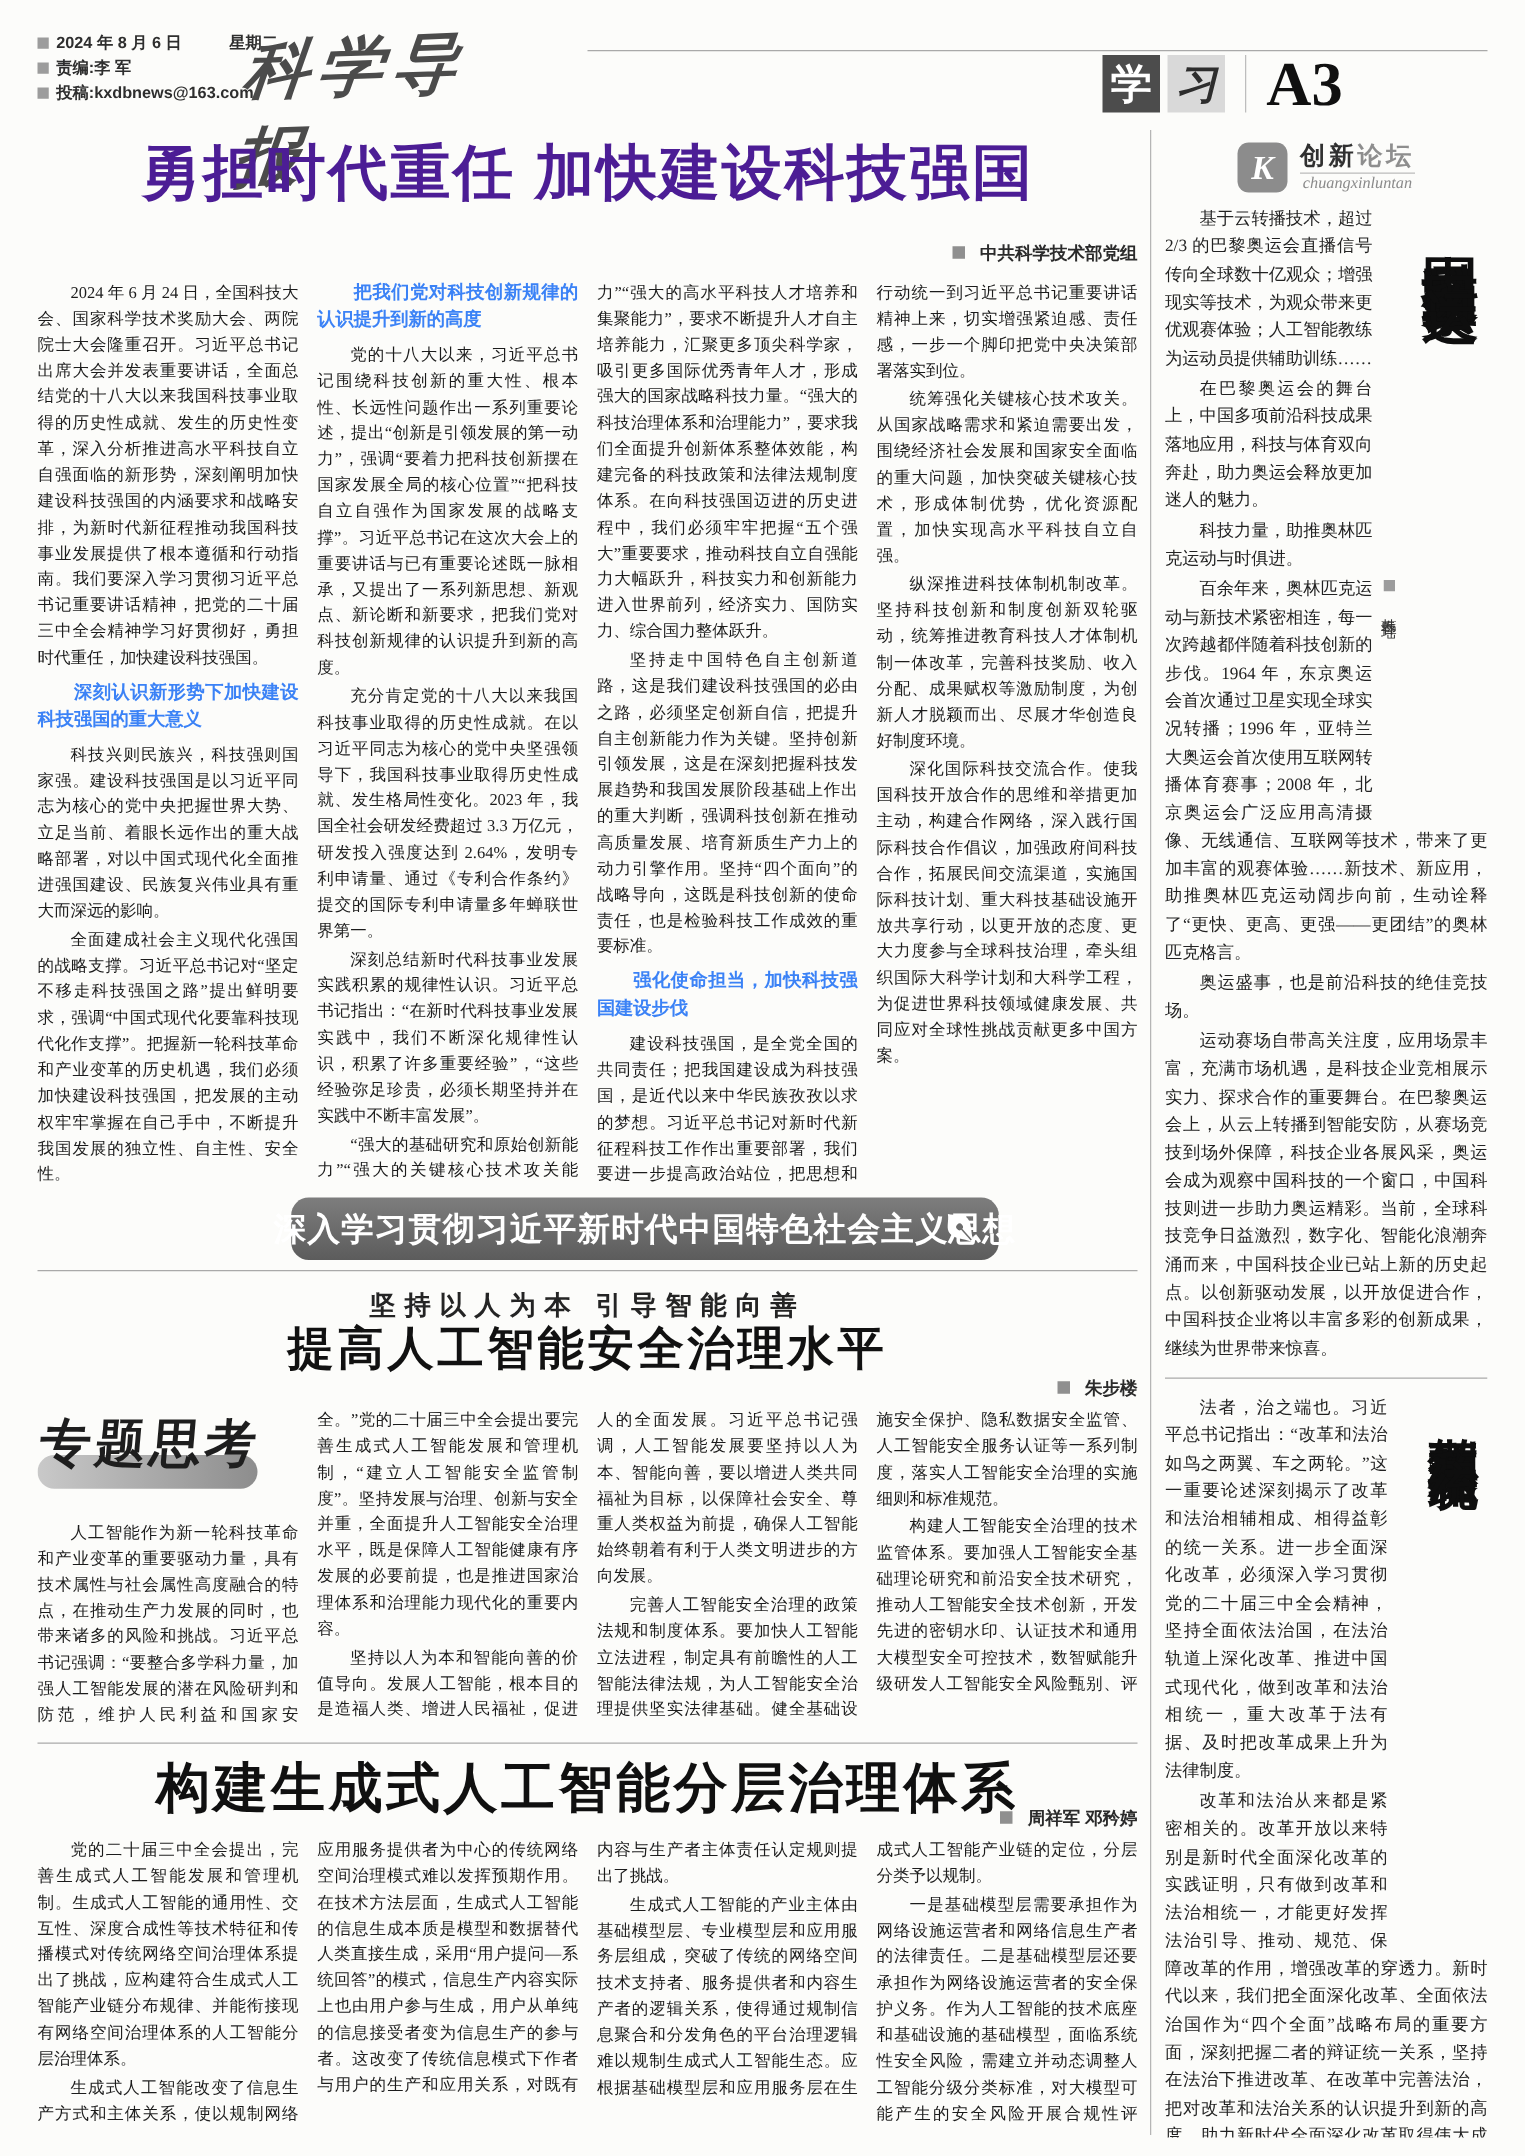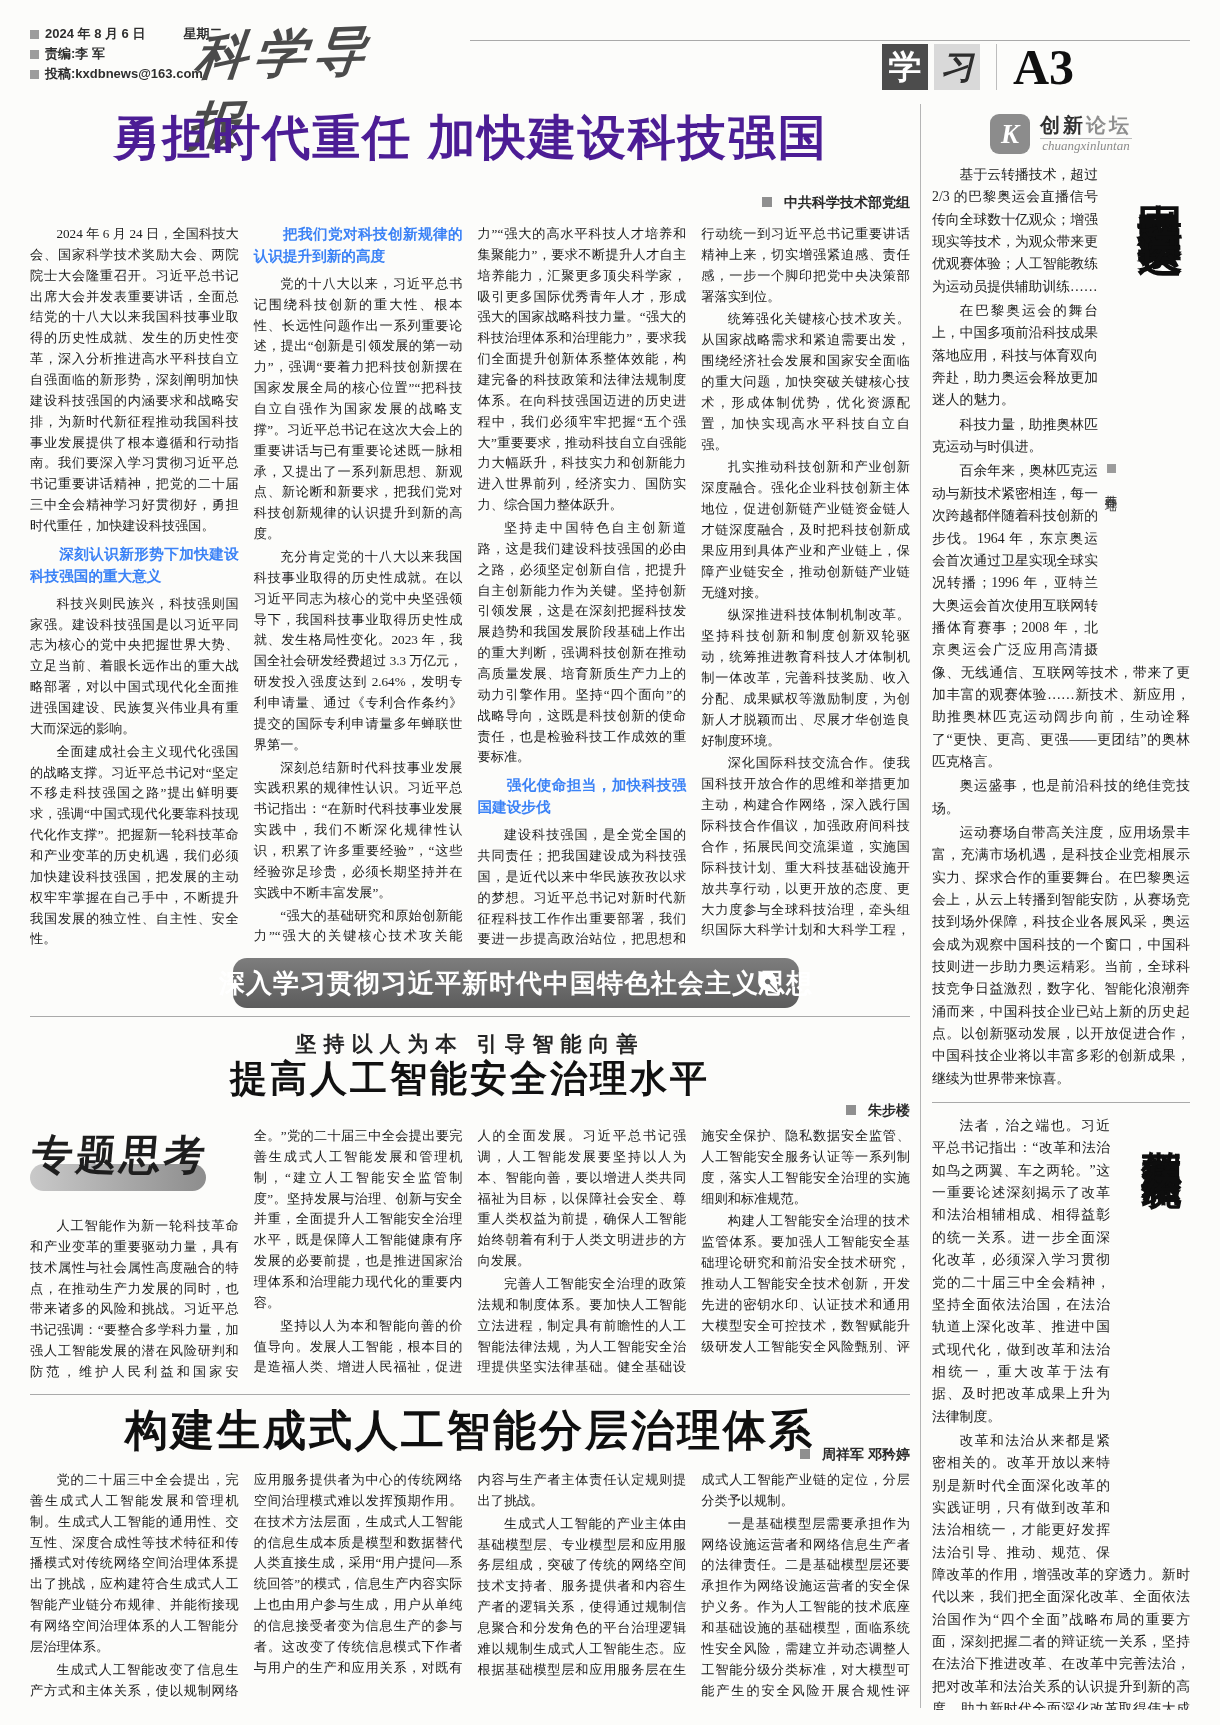--- a/index.html
+++ b/index.html
@@ -142,21 +142,20 @@
       <p>全面建成社会主义现代化强国的战略支撑。习近平总书记对“坚定不移走科技强国之路”提出鲜明要求，强调“中国式现代化要靠科技现代化作支撑”。把握新一轮科技革命和产业变革的历史机遇，我们必须加快建设科技强国，把发展的主动权牢牢掌握在自己手中，不断提升我国发展的独立性、自主性、安全性。</p>
       <h3 class="sub-head">把我们党对科技创新规律的认识提升到新的高度</h3>
       <p>党的十八大以来，习近平总书记围绕科技创新的重大性、根本性、长远性问题作出一系列重要论述，提出“创新是引领发展的第一动力”，强调“要着力把科技创新摆在国家发展全局的核心位置”“把科技自立自强作为国家发展的战略支撑”。习近平总书记在这次大会上的重要讲话与已有重要论述既一脉相承，又提出了一系列新思想、新观点、新论断和新要求，把我们党对科技创新规律的认识提升到新的高度。</p>
       <p>充分肯定党的十八大以来我国科技事业取得的历史性成就。在以习近平同志为核心的党中央坚强领导下，我国科技事业取得历史性成就、发生格局性变化。2023 年，我国全社会研发经费超过 3.3 万亿元，研发投入强度达到 2.64%，发明专利申请量、通过《专利合作条约》提交的国际专利申请量多年蝉联世界第一。</p>
       <p>深刻总结新时代科技事业发展实践积累的规律性认识。习近平总书记指出：“在新时代科技事业发展实践中，我们不断深化规律性认识，积累了许多重要经验”，“这些经验弥足珍贵，必须长期坚持并在实践中不断丰富发展”。</p>
       <p>“强大的基础研究和原始创新能力”“强大的关键核心技术攻关能力”“强大的高水平科技人才培养和集聚能力”，要求不断提升人才自主培养能力，汇聚更多顶尖科学家，吸引更多国际优秀青年人才，形成强大的国家战略科技力量。“强大的科技治理体系和治理能力”，要求我们全面提升创新体系整体效能，构建完备的科技政策和法律法规制度体系。在向科技强国迈进的历史进程中，我们必须牢牢把握“五个强大”重要要求，推动科技自立自强能力大幅跃升，科技实力和创新能力进入世界前列，经济实力、国防实力、综合国力整体跃升。</p>
       <p>坚持走中国特色自主创新道路，这是我们建设科技强国的必由之路，必须坚定创新自信，把提升自主创新能力作为关键。坚持创新引领发展，这是在深刻把握科技发展趋势和我国发展阶段基础上作出的重大判断，强调科技创新在推动高质量发展、培育新质生产力上的动力引擎作用。坚持“四个面向”的战略导向，这既是科技创新的使命责任，也是检验科技工作成效的重要标准。</p>
       <h3 class="sub-head">强化使命担当，加快科技强国建设步伐</h3>
       <p>建设科技强国，是全党全国的共同责任；把我国建设成为科技强国，是近代以来中华民族孜孜以求的梦想。习近平总书记对新时代新征程科技工作作出重要部署，我们要进一步提高政治站位，把思想和行动统一到习近平总书记重要讲话精神上来，切实增强紧迫感、责任感，一步一个脚印把党中央决策部署落实到位。</p>
       <p>统筹强化关键核心技术攻关。从国家战略需求和紧迫需要出发，围绕经济社会发展和国家安全面临的重大问题，加快突破关键核心技术，形成体制优势，优化资源配置，加快实现高水平科技自立自强。</p>
-      <p>扎实推动科技创新和产业创新深度融合。强化企业科技创新主体地位，促进创新链产业链资金链人才链深度融合，及时把科技创新成果应用到具体产业和产业链上，保障产业链安全，推动创新链产业链无缝对接。</p>
       <p>纵深推进科技体制机制改革。坚持科技创新和制度创新双轮驱动，统筹推进教育科技人才体制机制一体改革，完善科技奖励、收入分配、成果赋权等激励制度，为创新人才脱颖而出、尽展才华创造良好制度环境。</p>
       <p>深化国际科技交流合作。使我国科技开放合作的思维和举措更加主动，构建合作网络，深入践行国际科技合作倡议，加强政府间科技合作，拓展民间交流渠道，实施国际科技计划、重大科技基础设施开放共享行动，以更开放的态度、更大力度参与全球科技治理，牵头组织国际大科学计划和大科学工程，为促进世界科技领域健康发展、共同应对全球性挑战贡献更多中国方案。</p>
     </div>
 
   <div class="abs banner">
     <span>深入学习贯彻习近平新时代中国特色社会主义思想</span>
     <svg class="pen" viewBox="0 0 24 24">
       <path d="M12 0 C14.5 4 19 5.5 19 10 C19 14.5 13 19 12 24 C11 19 5 14.5 5 10 C5 5.5 9.5 4 12 0 Z" fill="#ffffff"></path>
       <circle cx="12" cy="10.5" r="2" fill="#6c6c6c"></circle>
       <rect x="11.55" y="12" width="0.9" height="9" fill="#6c6c6c"></rect>

